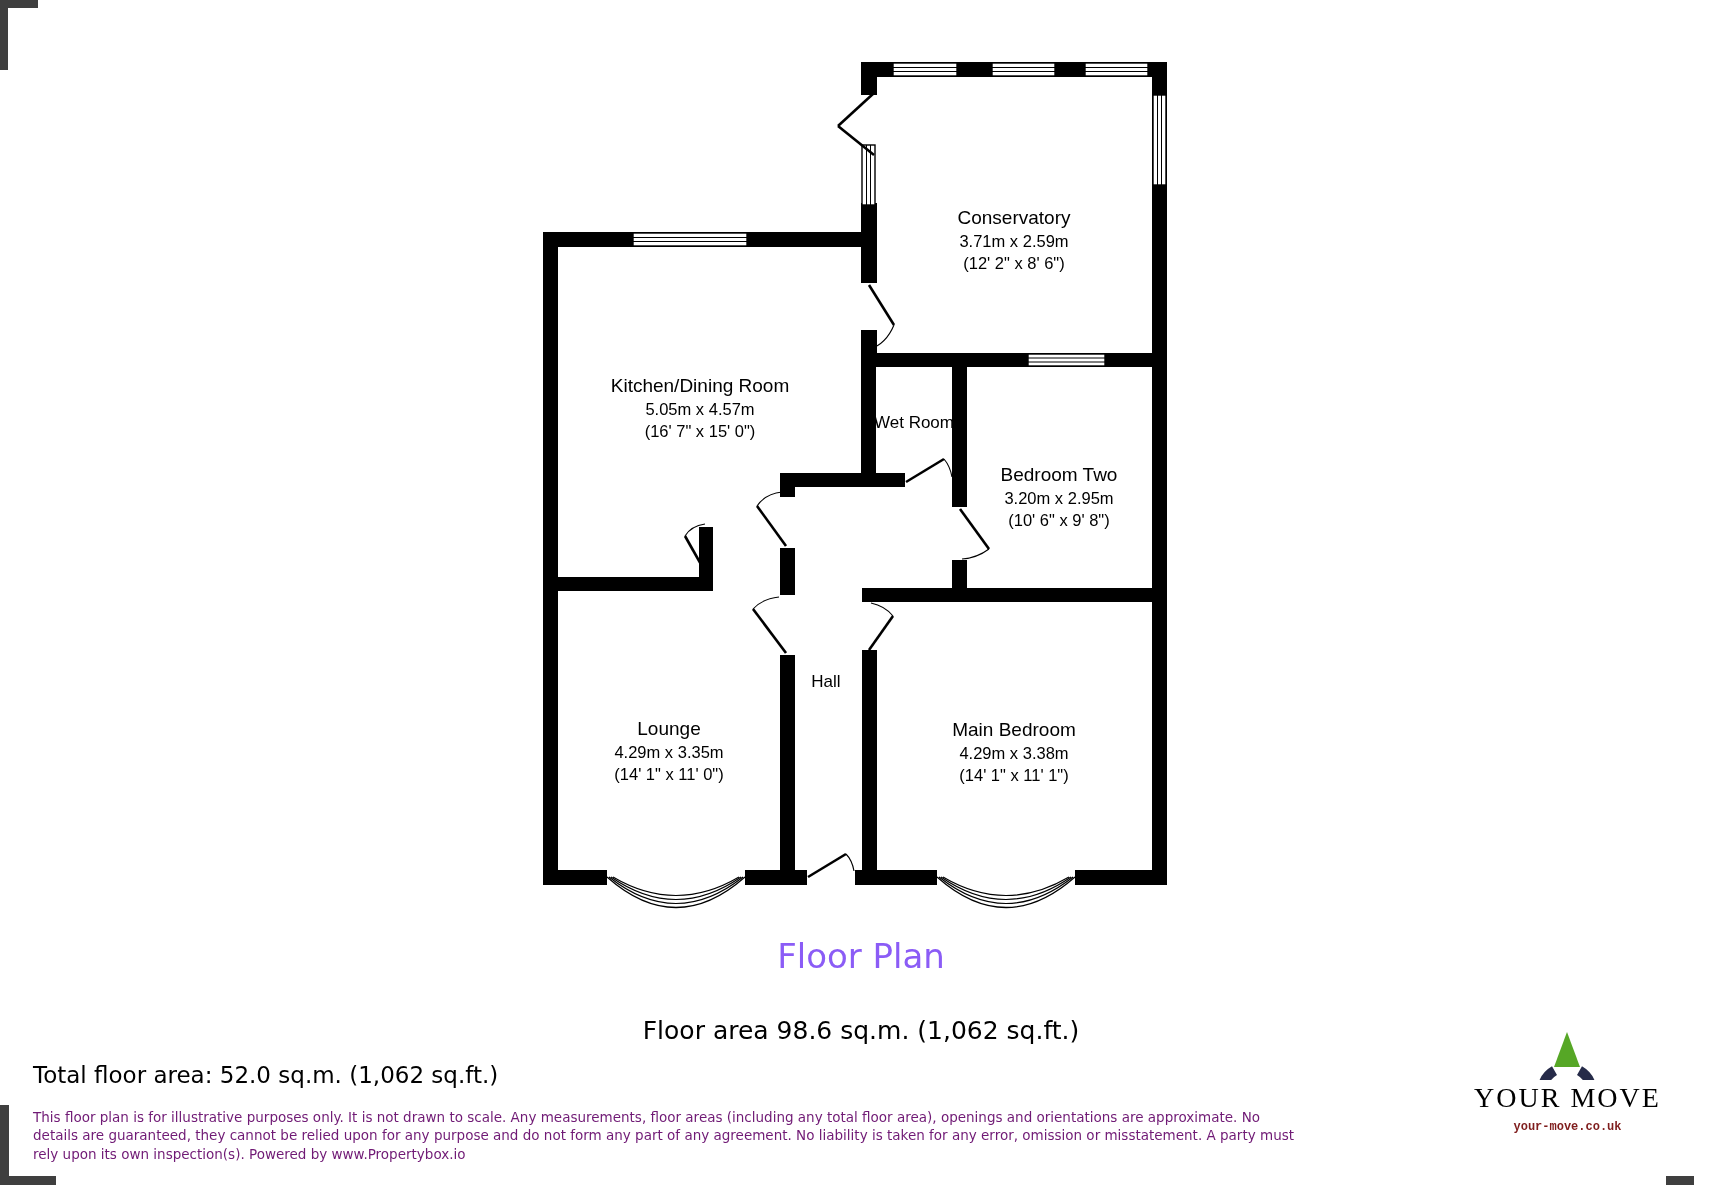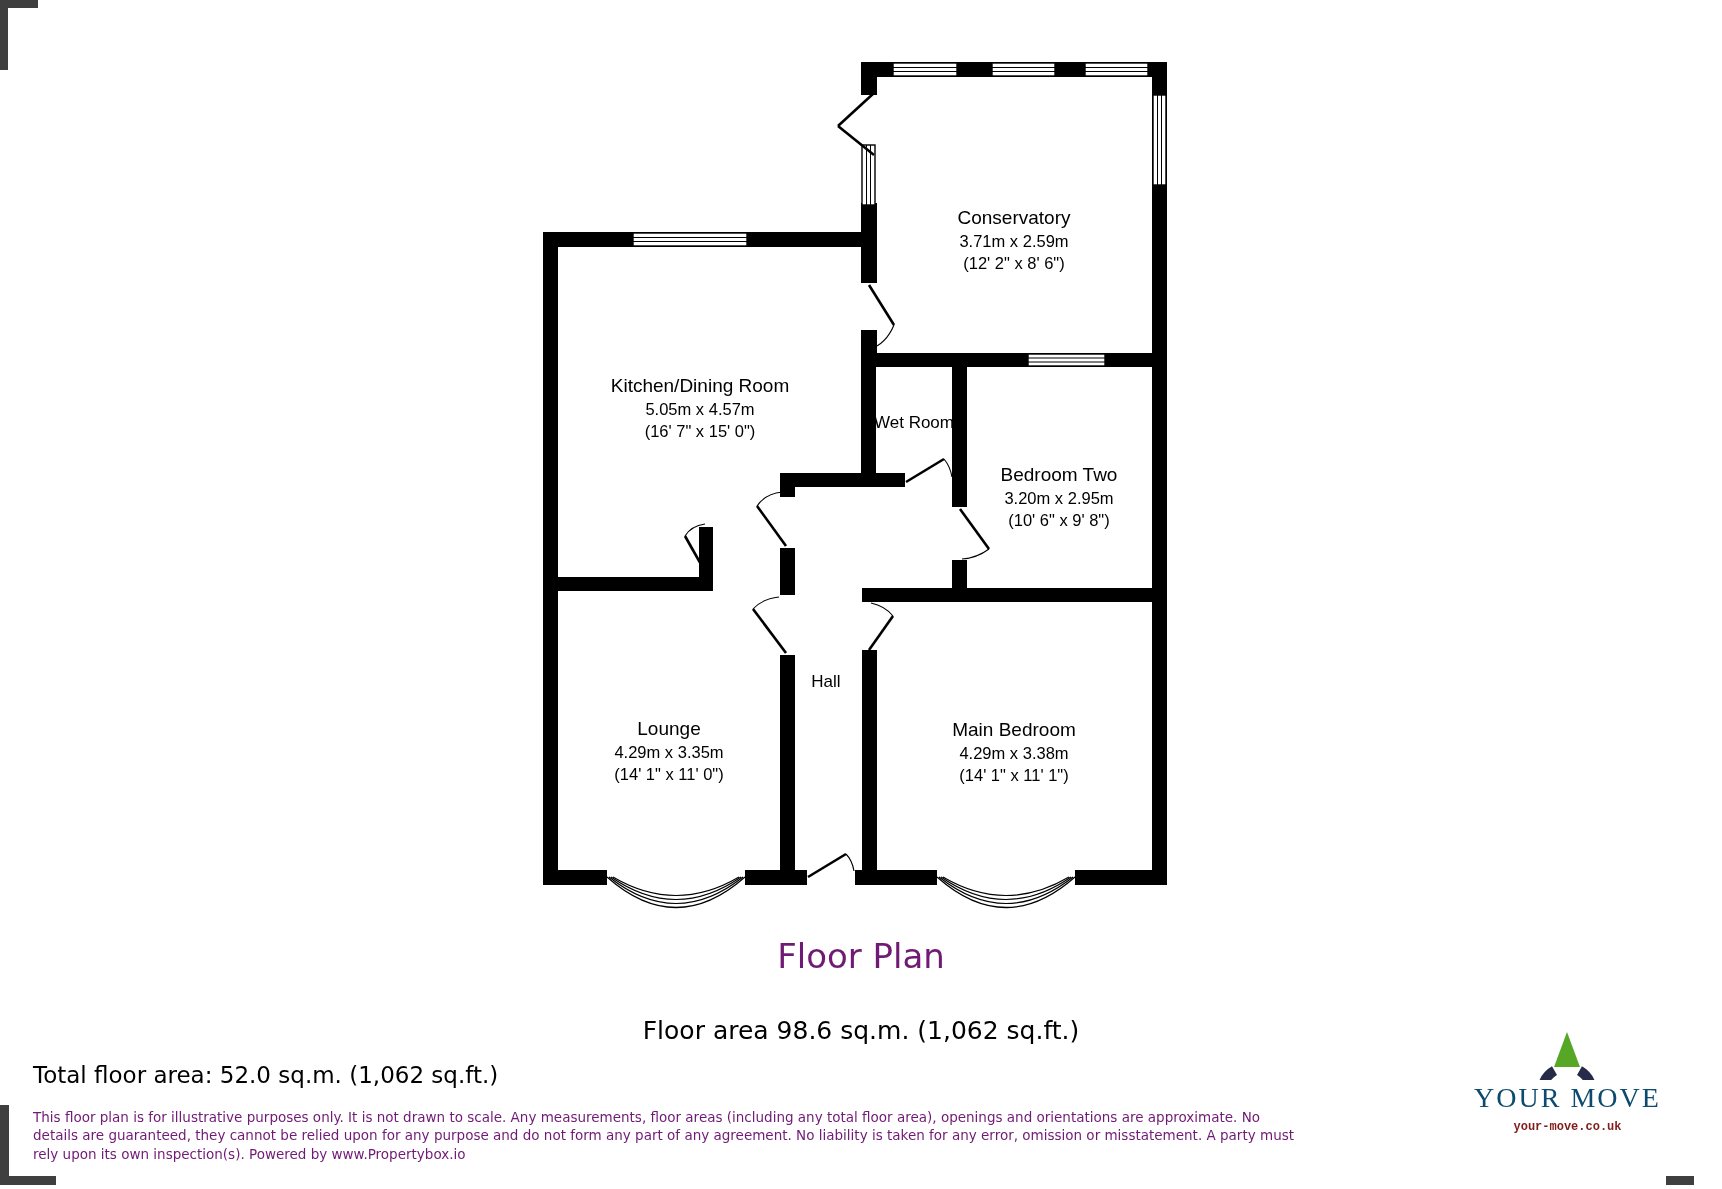--- a/index.html
+++ b/index.html
@@ -10,32 +10,32 @@
   .room-name{font-family:"Liberation Sans",sans-serif;font-size:19px;fill:#000;}
   .room-dim{font-family:"Liberation Sans",sans-serif;font-size:16.5px;fill:#000;}
   .room-small{font-family:"Liberation Sans",sans-serif;font-size:17px;fill:#000;}
   .wall{fill:#000;shape-rendering:crispEdges;}
   .win{fill:#fff;stroke:#000;stroke-width:1.4;}
   .winline{stroke:#000;stroke-width:1;}
   .door-leaf{stroke:#000;stroke-width:2.6;fill:none;}
   .door-arc{stroke:#000;stroke-width:1.1;fill:none;}
   .bay{stroke:#000;stroke-width:1.2;fill:none;}
   .title{position:absolute;left:861px;transform:translateX(-50%);top:936px;
-         font-family:"DejaVu Sans",sans-serif;font-size:34px;color:#701a75;white-space:nowrap;}
+         font-family:"DejaVu Sans",sans-serif;font-size:34px;color:#8b5cf6;white-space:nowrap;}
   .subtitle{position:absolute;left:861px;transform:translateX(-50%);top:1016px;
          font-family:"DejaVu Sans",sans-serif;font-size:25px;color:#000;white-space:nowrap;}
   .total{position:absolute;left:33px;top:1062px;font-family:"DejaVu Sans",sans-serif;
          font-size:23px;color:#000;white-space:nowrap;}
   .disclaimer{position:absolute;left:33px;top:1108px;width:1262px;
          font-family:"DejaVu Sans",sans-serif;font-size:13.5px;line-height:1.36;color:#701a75;}
   .logo{position:absolute;left:1460px;top:1018px;width:215px;height:125px;}
   .logo-mark{position:absolute;left:74px;top:0;}
   .logo-brand{position:absolute;left:50%;transform:translateX(-50%);top:64px;
          font-family:"Liberation Serif",serif;font-size:28px;letter-spacing:2px;
-         color:#0c4a6e;white-space:nowrap;}
+         color:#000000;white-space:nowrap;}
   .logo-url{position:absolute;left:50%;transform:translateX(-50%);top:102px;
          font-family:Liberation Mono, monospace;font-size:12px;font-weight:bold;
          color:#7f1d1d;white-space:nowrap;}
 </style>
 </head>
 <body>
 
 <div class="canvas">
 
   <div class="bracket" style="left:0;top:0;width:38px;height:8px"></div>

